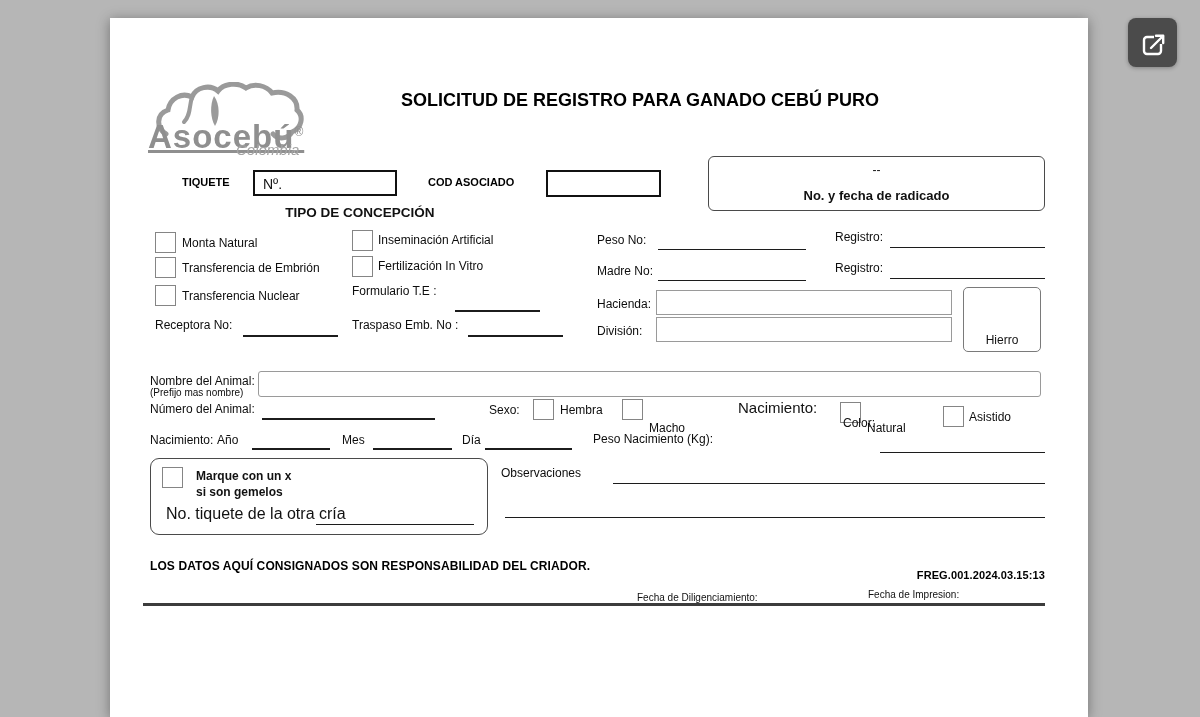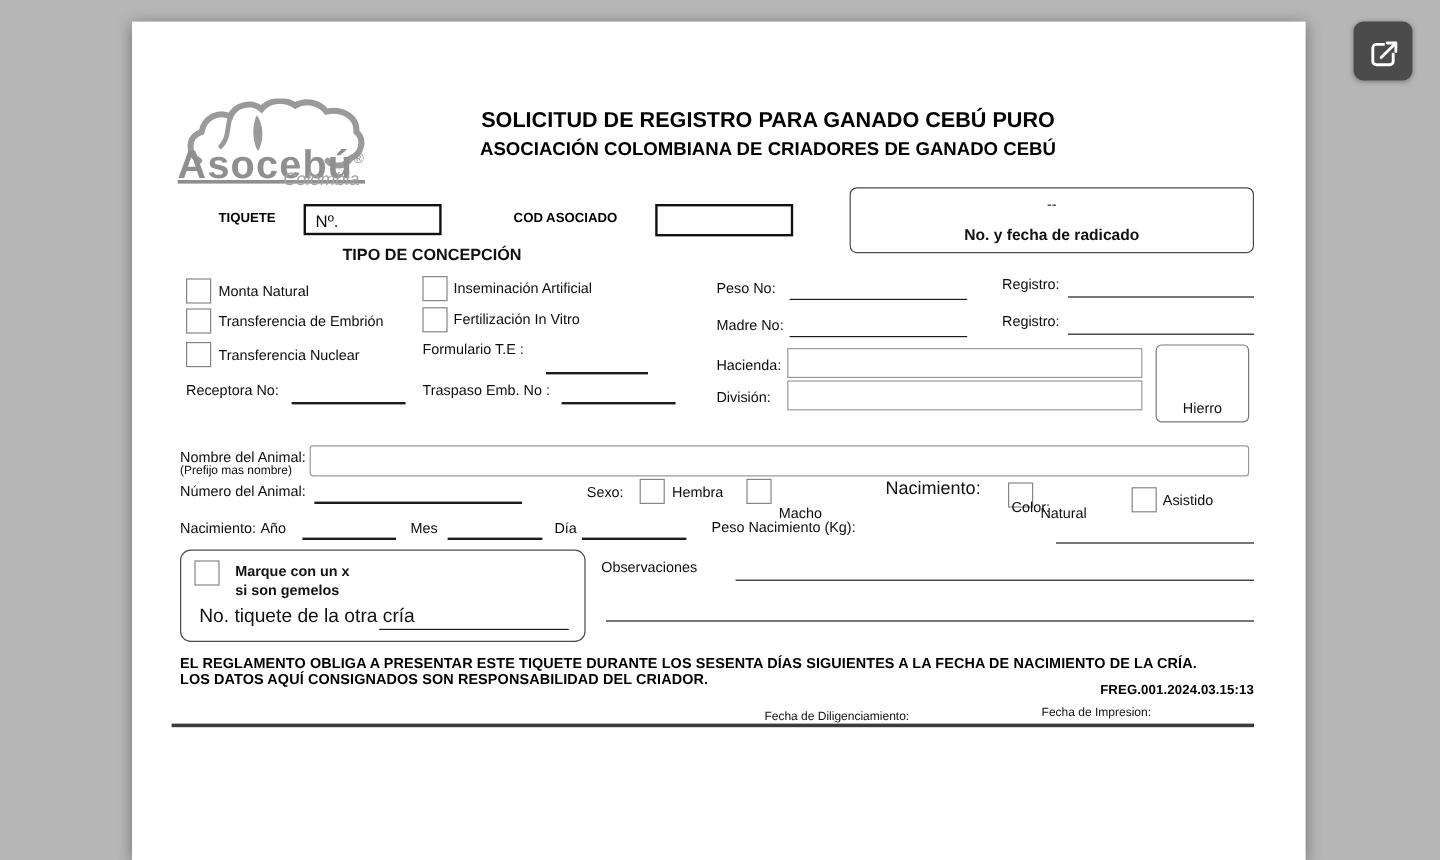--- a/index.html
+++ b/index.html
@@ -61,24 +61,23 @@
 
   <svg class="abs" style="left:44px;top:64px;" width="160" height="60" viewBox="0 0 160 60">
     <path d="M12 52 C2 46 2 32 14 28 C16 16 28 10 38 15 C42 5 56 2 64 9 C70 1 84 0 92 6 C100 1 112 3 118 11 C132 8 144 16 143 28 C150 34 148 46 138 50 C134 57 124 58 119 52" fill="none" stroke="#9a9a9a" stroke-width="5" stroke-linecap="round"></path>
     <path d="M38 15 C35 24 37 33 30 40" fill="none" stroke="#9a9a9a" stroke-width="4" stroke-linecap="round"></path>
     <path d="M60 14 C66 22 66 36 61 44 C56 36 56 22 60 14 Z" fill="#9a9a9a"></path>
   </svg>
   <div class="logo-brand"><span>Asocebú</span><sup>®</sup></div>
   <div class="logo-country">Colombia</div>
 
   <div class="title">SOLICITUD DE REGISTRO PARA GANADO CEBÚ PURO</div>
-  <div class="subtitle">ASOCIACIÓN COLOMBIANA DE CRIADORES DE GANADO CEBÚ</div>
 
   <div class="blbl" style="left:72px;top:158px;">TIQUETE</div>
-  <div class="abs" style="left:143px;top:152px;width:115px;height:26px;border:2px solid #111;box-sizing:border-box;">
+  <div class="abs" style="left:143px;top:152px;width:144px;height:26px;border:2px solid #111;box-sizing:border-box;">
     <span class="abs" style="left:8px;top:4px;font-size:14px;">Nº.</span>
   </div>
   <div class="blbl" style="left:318px;top:158px;">COD ASOCIADO</div>
   <div class="abs" style="left:436px;top:152px;width:115px;height:27px;border:2px solid #111;box-sizing:border-box;"></div>
   <div class="radicado">
     <div class="abs" style="left:0;top:6px;width:100%;text-align:center;font-size:12px;">--</div>
     <div class="abs" style="left:0;bottom:7px;width:100%;text-align:center;font-size:13px;font-weight:bold;">No. y fecha de radicado</div>
   </div>
 
   <div class="abs" style="left:130px;top:187px;width:240px;text-align:center;font-size:13.5px;font-weight:bold;">TIPO DE CONCEPCIÓN</div>
@@ -155,21 +154,20 @@
     <div class="abs" style="left:45px;top:10px;font-size:12px;font-weight:bold;">Marque con un x</div>
     <div class="abs" style="left:45px;top:26px;font-size:12px;font-weight:bold;">si son gemelos</div>
     <div class="abs" style="left:15px;top:46px;font-size:16px;">No. tiquete de la otra cría</div>
     <div class="wline thin" style="left:165px;top:65px;width:158px;"></div>
   </div>
 
   <div class="lbl" style="left:391px;top:448px;">Observaciones</div>
   <div class="wline thin" style="left:503px;top:465px;width:432px;"></div>
   <div class="wline thin" style="left:395px;top:499px;width:540px;"></div>
 
-  <div class="footer-bold" style="left:40px;top:528px;">EL REGLAMENTO OBLIGA A PRESENTAR ESTE TIQUETE DURANTE LOS SESENTA DÍAS SIGUIENTES  A LA FECHA DE NACIMIENTO DE LA CRÍA.</div>
   <div class="footer-bold" style="left:40px;top:541px;">LOS DATOS AQUÍ CONSIGNADOS SON RESPONSABILIDAD DEL CRIADOR.</div>
   <div class="footer-bold" style="left:700px;top:551px;width:235px;text-align:right;font-size:11px;">FREG.001.2024.03.15:13</div>
   <div class="abs" style="left:527px;top:574px;font-size:10px;">Fecha de Diligenciamiento:</div>
   <div class="abs" style="left:758px;top:571px;font-size:10px;">Fecha de Impresion:</div>
   <div class="bottom-rule"></div>
 
 </div>
 
 <div class="openbtn">
   <svg width="28" height="28" viewBox="0 0 28 28">

